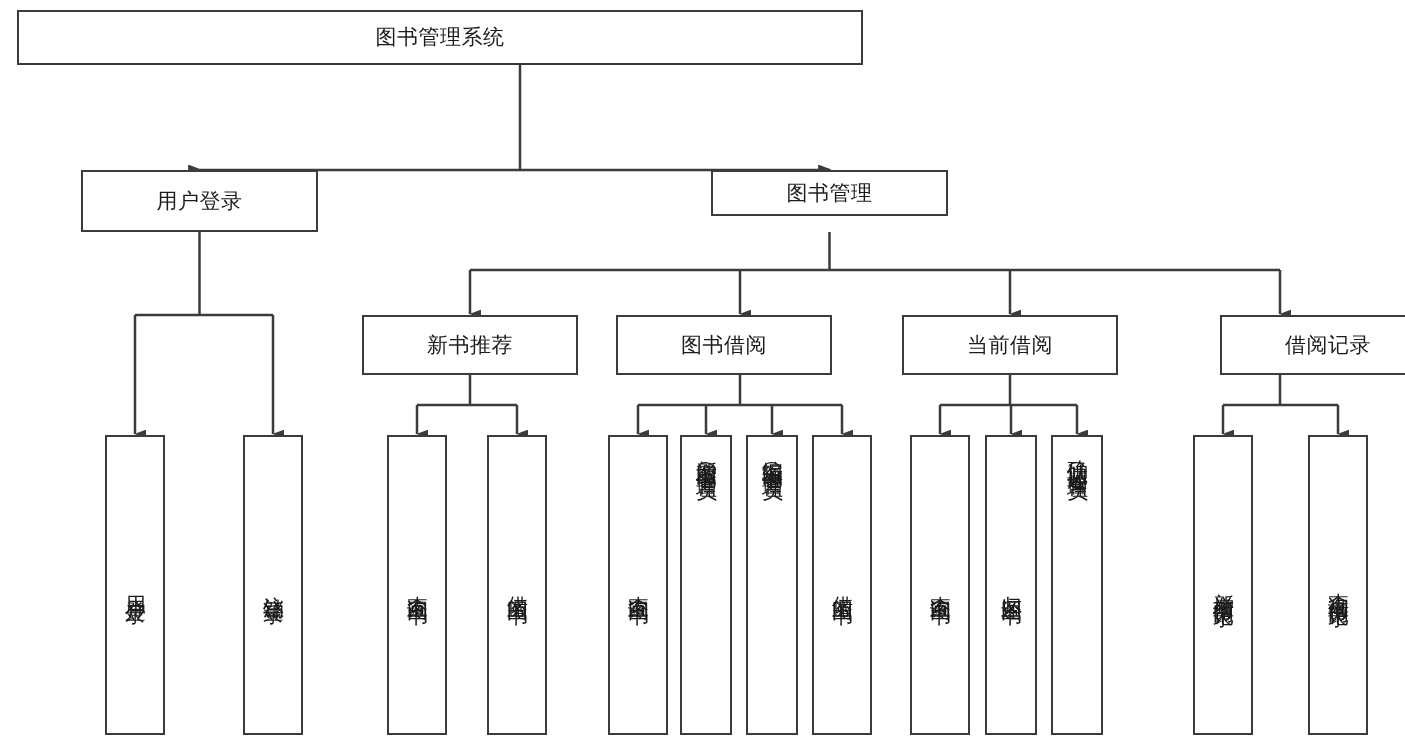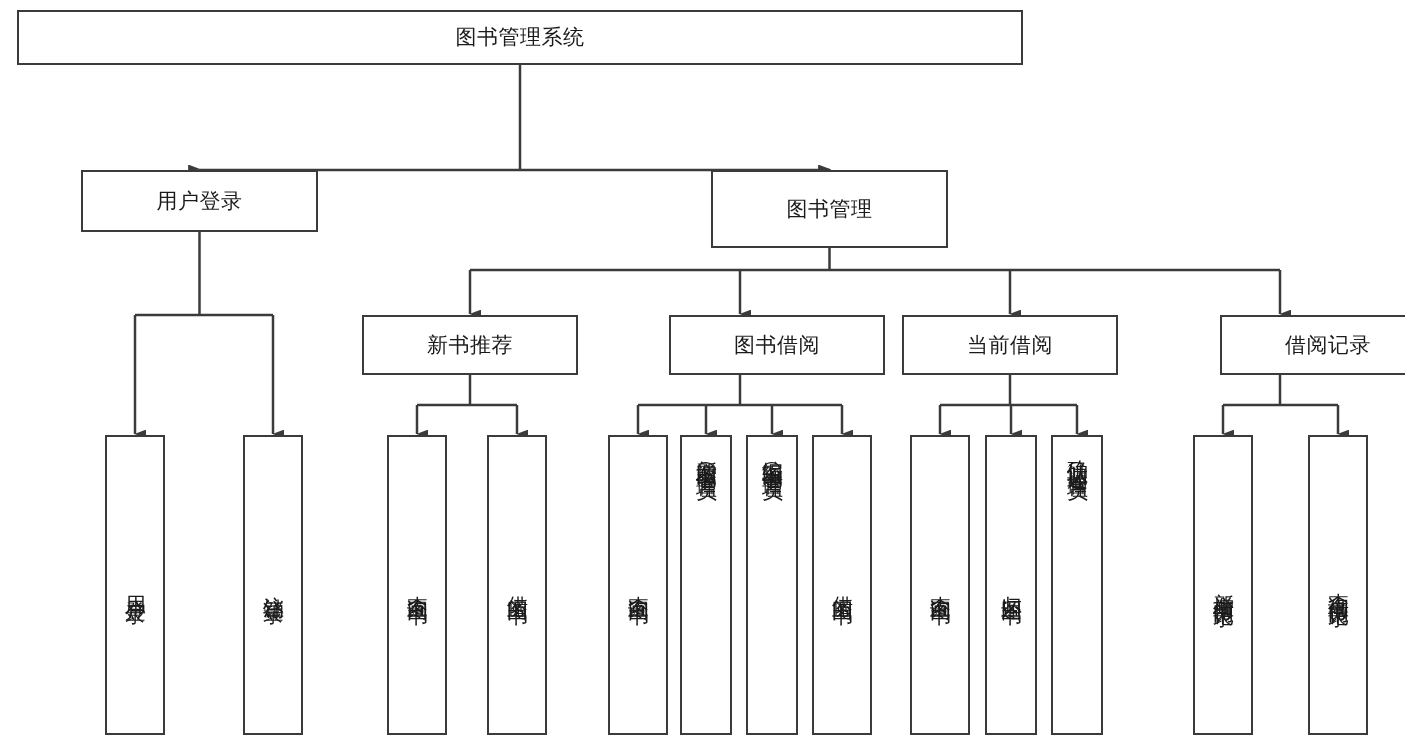--- a/index.html
+++ b/index.html
@@ -115,35 +115,35 @@
         <path d="M 940 405 L 940 434" marker-end="url(#arrowhead)"></path>
         <path d="M 1011 405 L 1011 434" marker-end="url(#arrowhead)"></path>
         <path d="M 1077 405 L 1077 434" marker-end="url(#arrowhead)"></path>
         <path d="M 1280 375 L 1280 405"></path>
         <path d="M 1223 405 L 1338 405"></path>
         <path d="M 1223 405 L 1223 434" marker-end="url(#arrowhead)"></path>
         <path d="M 1338 405 L 1338 434" marker-end="url(#arrowhead)"></path>
       </g>
   </svg>
 
-  <div class="node" style="left: 17px; top: 10px; width: 1006px; height: 55px;">
+  <div class="node" style="left: 17px; top: 10px; width: 846px; height: 55px;">
     <span class="label">图书管理系统</span>
   </div>
 
   <div class="node" style="left: 81px; top: 170px; width: 237px; height: 62px;">
     <span class="label">用户登录</span>
   </div>
-  <div class="node" style="left: 711px; top: 170px; width: 237px; height: 78px;">
+  <div class="node" style="left: 711px; top: 170px; width: 237px; height: 46px;">
     <span class="label">图书管理</span>
   </div>
 
   <div class="node" style="left: 362px; top: 315px; width: 216px; height: 60px; align-items: center;">
     <span class="label">新书推荐</span>
   </div>
-  <div class="node" style="left: 669px; top: 315px; width: 216px; height: 60px;">
+  <div class="node" style="left: 616px; top: 315px; width: 216px; height: 60px;">
     <span class="label">图书借阅</span>
   </div>
   <div class="node" style="left: 902px; top: 315px; width: 216px; height: 60px;">
     <span class="label">当前借阅</span>
   </div>
   <div class="node" style="left: 1220px; top: 315px; width: 216px; height: 60px;">
     <span class="label">借阅记录</span>
   </div>
 
   <div class="node vertical centered" style="left: 105px; top: 435px; width: 60px; height: 300px;">

